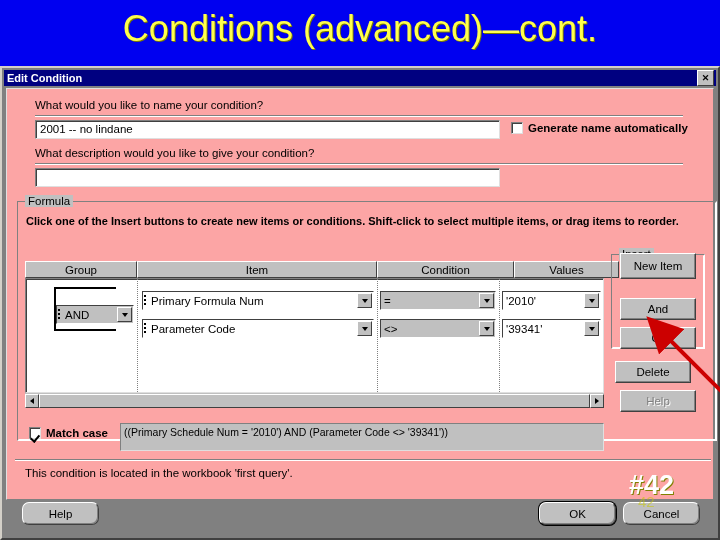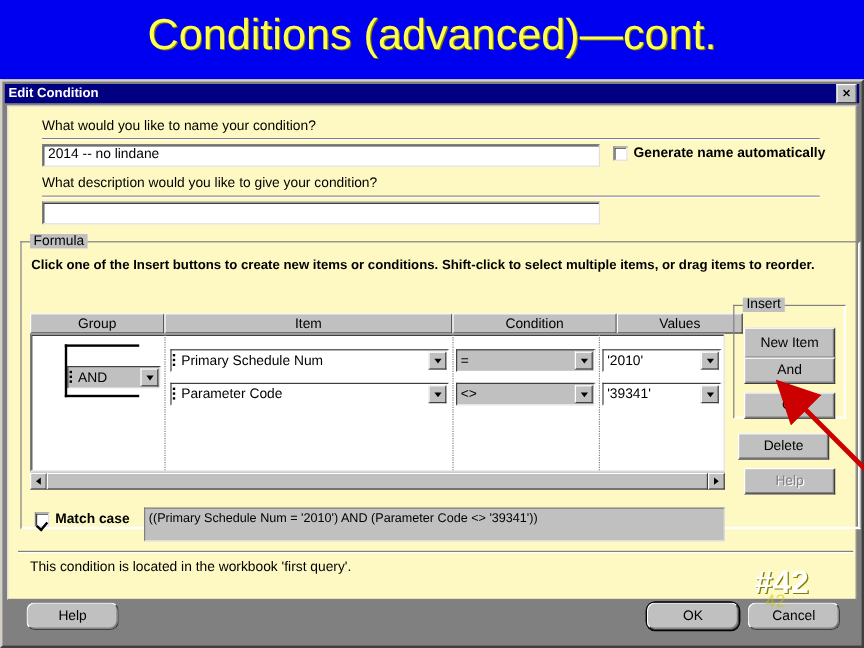--- a/index.html
+++ b/index.html
@@ -48,21 +48,21 @@
     background:#c0c0c0;
     border-top:1px solid #ffffff;border-left:1px solid #ffffff;
     border-right:1px solid #404040;border-bottom:1px solid #404040;
     display:flex;align-items:center;justify-content:center;
     font-size:9px;font-weight:bold;color:#000;line-height:1;
     font-family:"Liberation Sans", sans-serif;
   }
 
   .client{
     position:absolute;left:4px;top:20px;right:4px;bottom:38px;
-    background:#fef9c3;
+    background:#fca5a5;
     border-top:1px solid #dfdfdf;border-left:1px solid #dfdfdf;
     border-right:1px solid #808080;border-bottom:1px solid #808080;
     box-sizing:border-box;
   }
 
   .lbl{
     position:absolute;color:#000;font-size:11.5px;white-space:nowrap;
     font-family:"Liberation Sans", sans-serif;
   }
 
@@ -244,21 +244,21 @@
     <div class="titlebar">
       <span class="titlebar-text">Edit Condition</span>
       <div class="close-btn">✕</div>
     </div>
 
     <div class="client">
 
       <div class="lbl" style="left:28px;top:10px;">What would you like to name your condition?</div>
       <div class="sep-line" style="left:28px;top:26px;width:648px;"></div>
 
-      <div class="textfield" style="left:28px;top:31px;width:465px;height:19px;">2014 -- no lindane</div>
+      <div class="textfield" style="left:28px;top:31px;width:465px;height:19px;">2001 -- no lindane</div>
 
       <div class="checkbox-row" style="left:504px;top:33px;">
         <div class="cbox"></div>
         <span class="cbox-label">Generate name automatically</span>
       </div>
 
       <div class="lbl" style="left:28px;top:58px;">What description would you like to give your condition?</div>
       <div class="sep-line" style="left:28px;top:74px;width:648px;"></div>
 
       <div class="textfield" style="left:28px;top:79px;width:465px;height:19px;"></div>
@@ -287,21 +287,21 @@
         <div class="combo grey" style="left:30px;top:26px;width:78px;">
           <div class="drag-dots"></div>
           <span class="txt">AND</span>
           <div class="arrow">
               <span class="tri-down"></span>
             </div>
         </div>
 
         <div class="combo" style="left:116px;top:12px;width:232px;">
           <div class="drag-dots"></div>
-          <span class="txt">Primary Schedule Num</span>
+          <span class="txt">Primary Formula Num</span>
           <div class="arrow">
               <span class="tri-down"></span>
             </div>
         </div>
         <div class="combo grey" style="left:354px;top:12px;width:116px;">
           <span class="txt">=</span>
           <div class="arrow">
               <span class="tri-down"></span>
             </div>
         </div>
@@ -341,21 +341,21 @@
         <div class="sb-btn">
             <span class="tri-right"></span>
           </div>
       </div>
 
       <div class="groupbox" style="left:604px;top:165px;width:94px;height:95px;">
         <div class="inner-edge"></div>
         <div class="groupbox-title">Insert</div>
       </div>
 
-      <div class="btn" style="left:613px;top:164px;width:76px;height:26px;margin-top:20px;">New Item</div>
+      <div class="btn" style="left:613px;top:164px;width:76px;height:26px;">New Item</div>
       <div class="btn" style="left:613px;top:209px;width:76px;height:22px;">And</div>
       <div class="btn" style="left:613px;top:238px;width:76px;height:22px;">Or</div>
       <div class="btn" style="left:608px;top:272px;width:76px;height:22px;">Delete</div>
       <div class="btn disabled" style="left:613px;top:301px;width:76px;height:22px;">Help</div>
 
       <div class="checkbox-row" style="left:22px;top:338px;">
         <div class="cbox checked"></div>
         <span class="cbox-label">Match case</span>
       </div>
 

